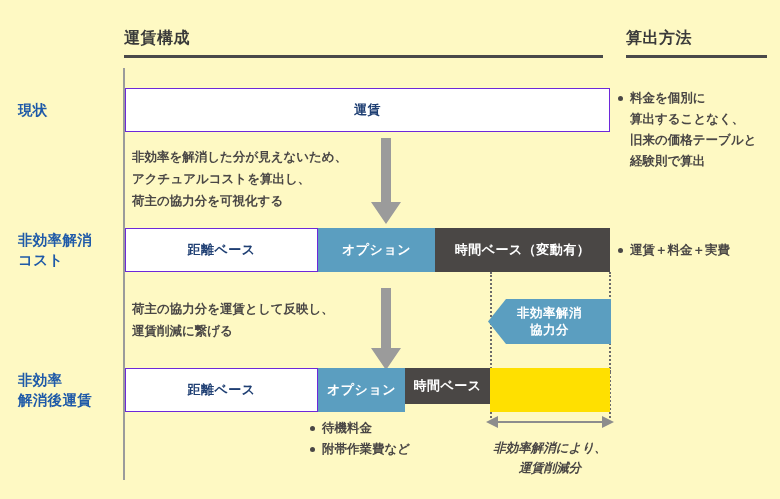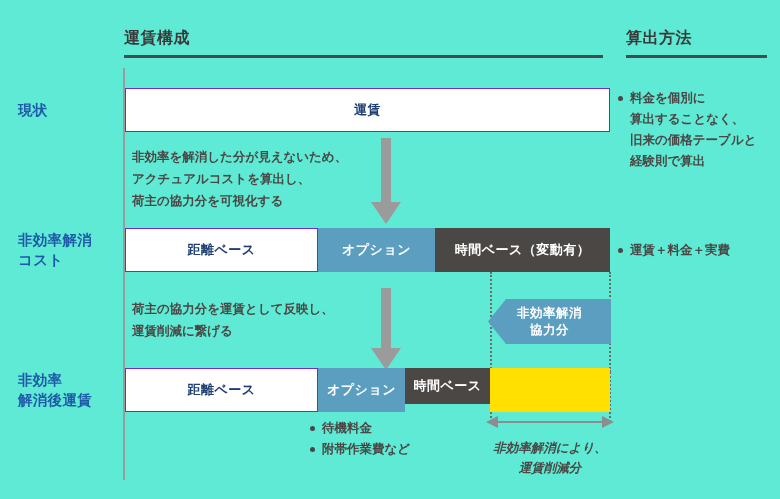--- a/index.html
+++ b/index.html
@@ -10,21 +10,21 @@
     width: 780px;
     height: 499px;
     background: #f2f2f0;
     font-family: "Liberation Sans", "DejaVu Sans", sans-serif;
     overflow: hidden;
   }
   #root {
     position: relative;
     width: 780px;
     height: 499px;
-    background: #5eead4;
+    background: #fef9c3;
   }
 
   
   .col-header {
     position: absolute;
     font-size: 16px;
     font-weight: bold;
     color: #3a3a3a;
     letter-spacing: 0.5px;
     white-space: nowrap;

